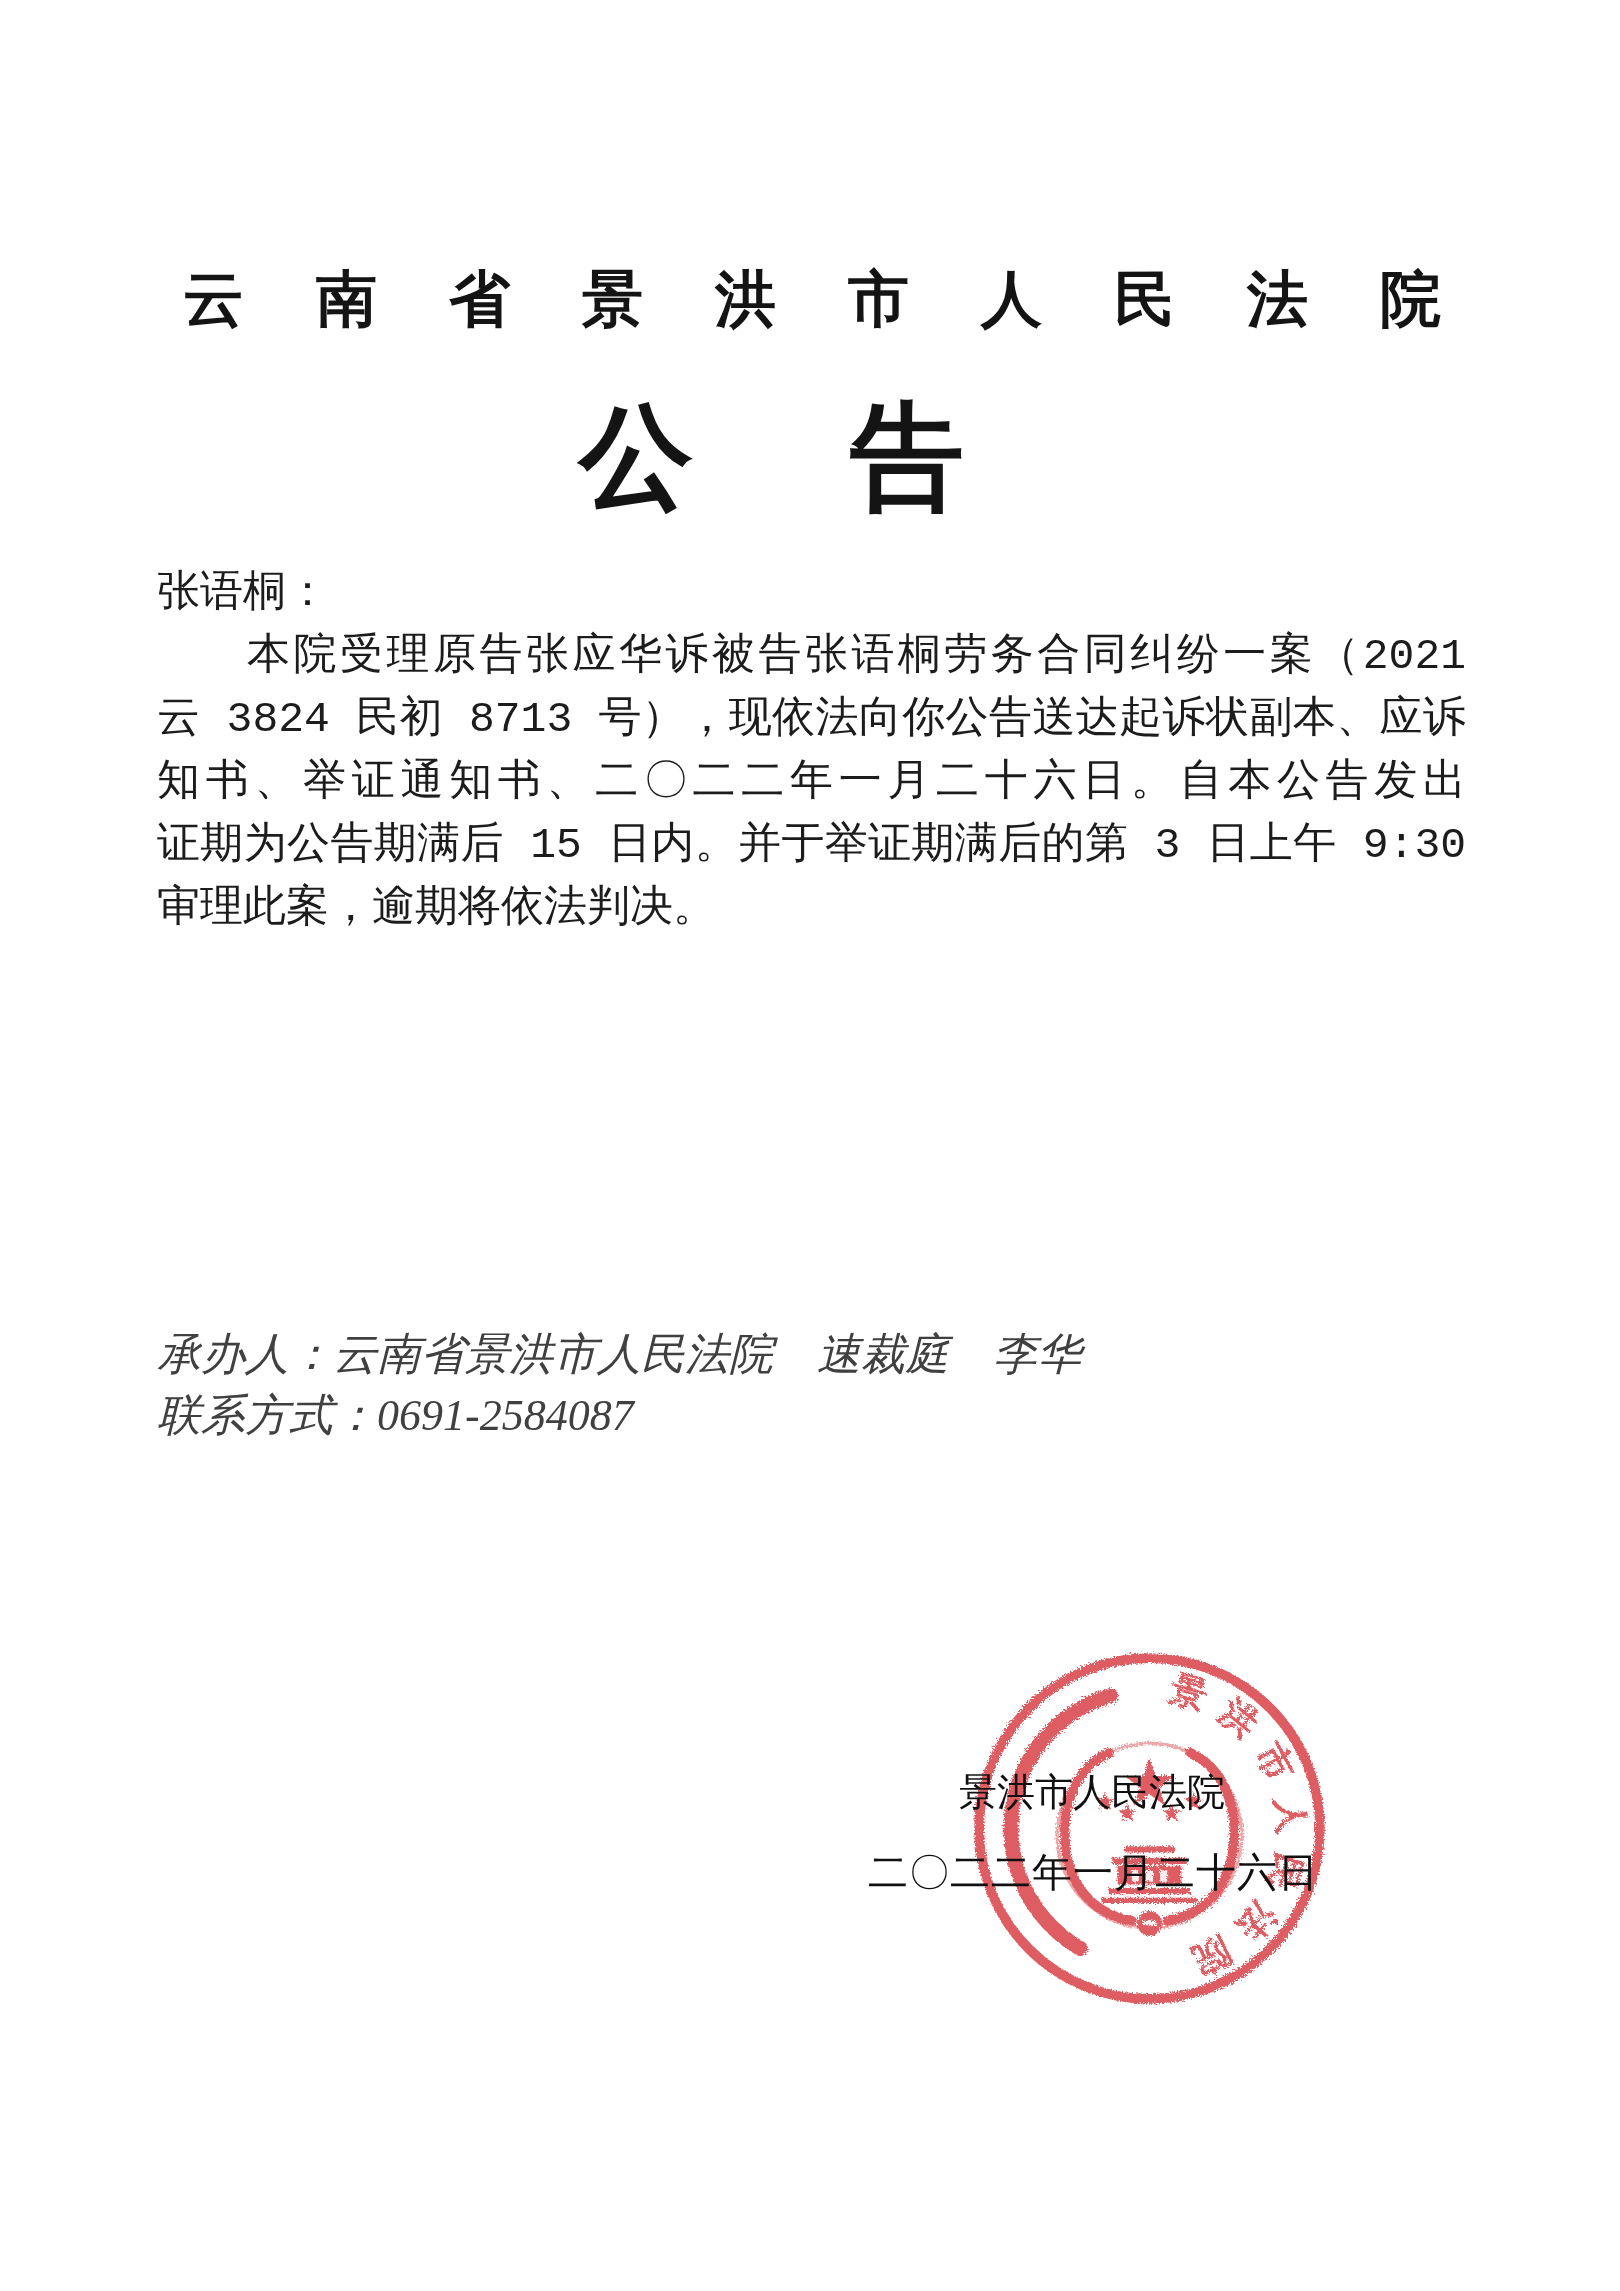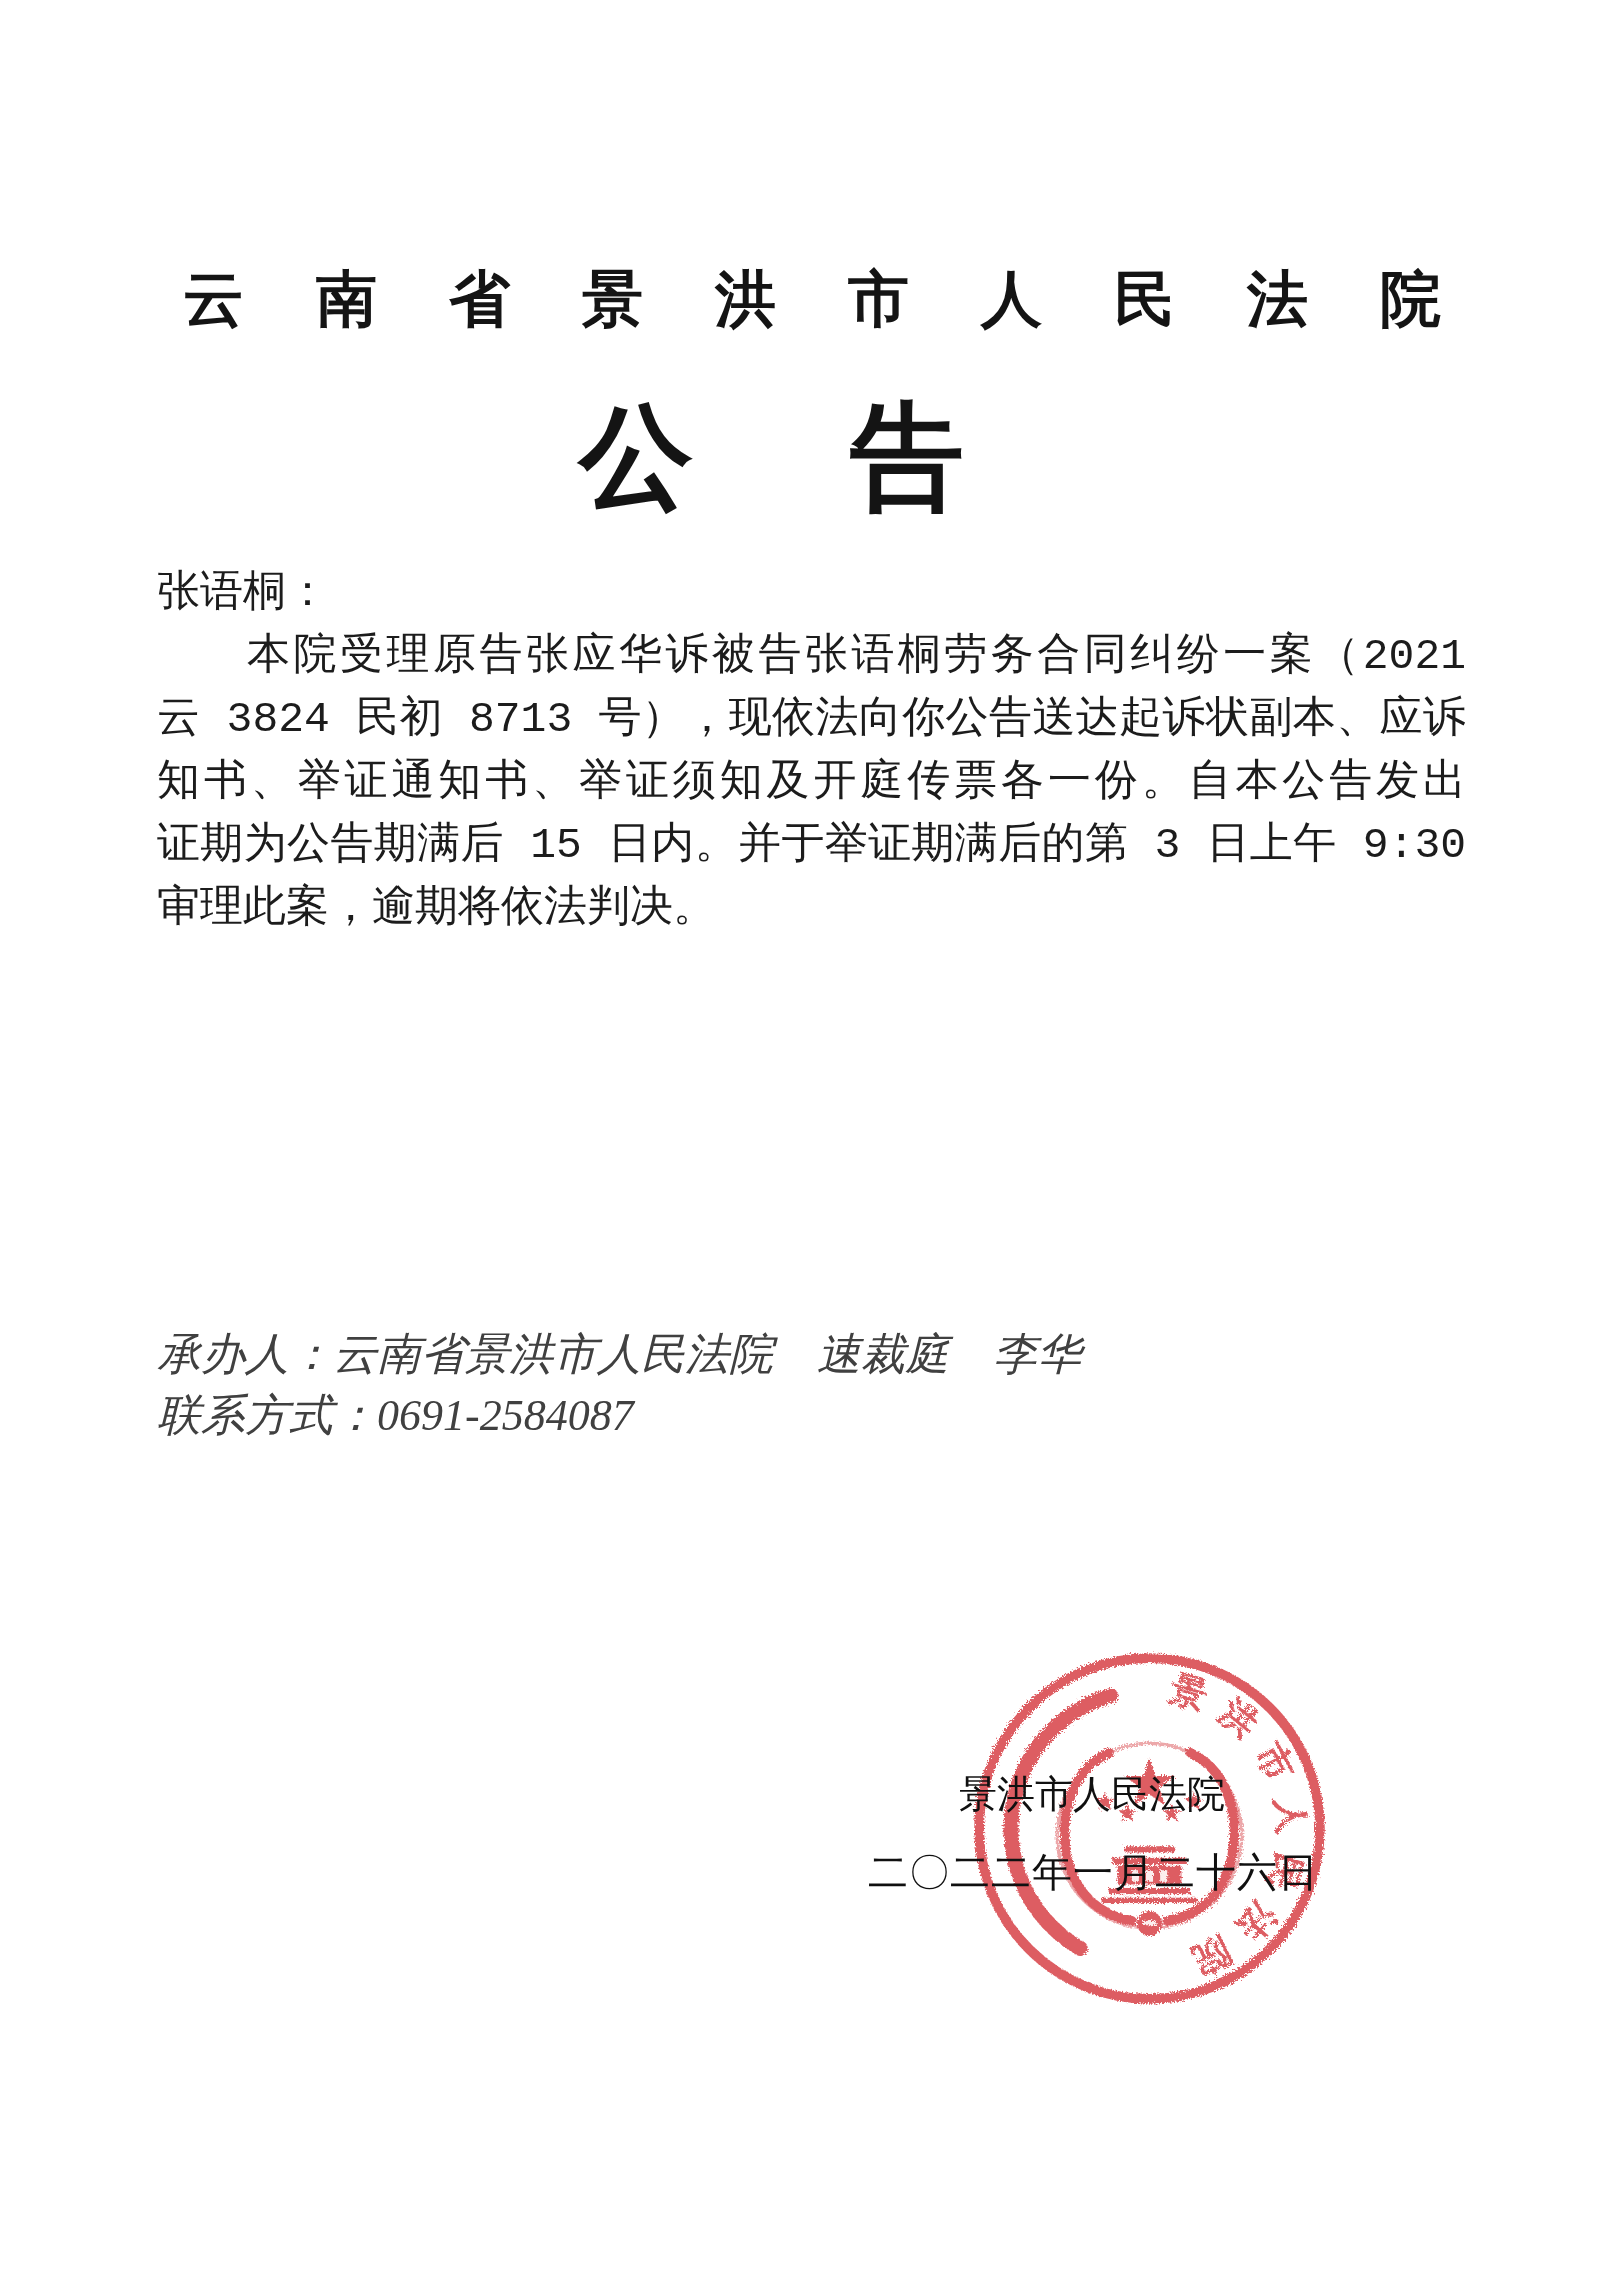--- a/index.html
+++ b/index.html
@@ -31,41 +31,41 @@
     position:absolute;left:972px;top:1651px;width:355px;height:355px;
     z-index:2;mix-blend-mode:multiply;opacity:.95;
   }
   .seal svg{width:100%;height:100%;display:block;}
   .arc-ch{
     font-size:41px;font-weight:bold;fill:#d9474e;
     font-family:"Liberation Serif","DejaVu Serif",serif;
   }
   .sig-court{
     position:absolute;left:959px;top:1772px;font-size:38px;line-height:45px;
-    color:#101010;z-index:3;white-space:nowrap;
+    color:#101010;z-index:3;white-space:nowrap;font-family:Liberation Mono, monospace;
   }
   .sig-date{
     position:absolute;left:868px;top:1849px;font-size:40px;line-height:47px;
     letter-spacing:1px;color:#101010;z-index:3;white-space:nowrap;
   }
 </style>
 </head>
 <body>
 
 <div class="page">
 
   <div class="court-title">云南省景洪市人民法院</div>
 
   <div class="notice-title">公告</div>
 
   <div class="doc-body">
     <div class="doc-line">张语桐：</div>
     <div class="doc-line jt indent">本院受理原告张应华诉被告张语桐劳务合同纠纷一案（2021</div>
     <div class="doc-line jt">云 3824 民初 8713 号），现依法向你公告送达起诉状副本、应诉通</div>
-    <div class="doc-line jt">知书、举证通知书、举证须知及开庭传票各一份。自本公告发出</div>
+    <div class="doc-line jt">知书、举证通知书、二〇二二年一月二十六日。自本公告发出</div>
     <div class="doc-line jt">证期为公告期满后 15 日内。并于举证期满后的第 3 日上午 9:30</div>
     <div class="doc-line">审理此案，逾期将依法判决。</div>
   </div>
 
   <div class="handler-block">
     <div>承办人：云南省景洪市人民法院　速裁庭　李华</div>
     <div>联系方式：0691-2584087</div>
   </div>
 
   <div class="seal">

